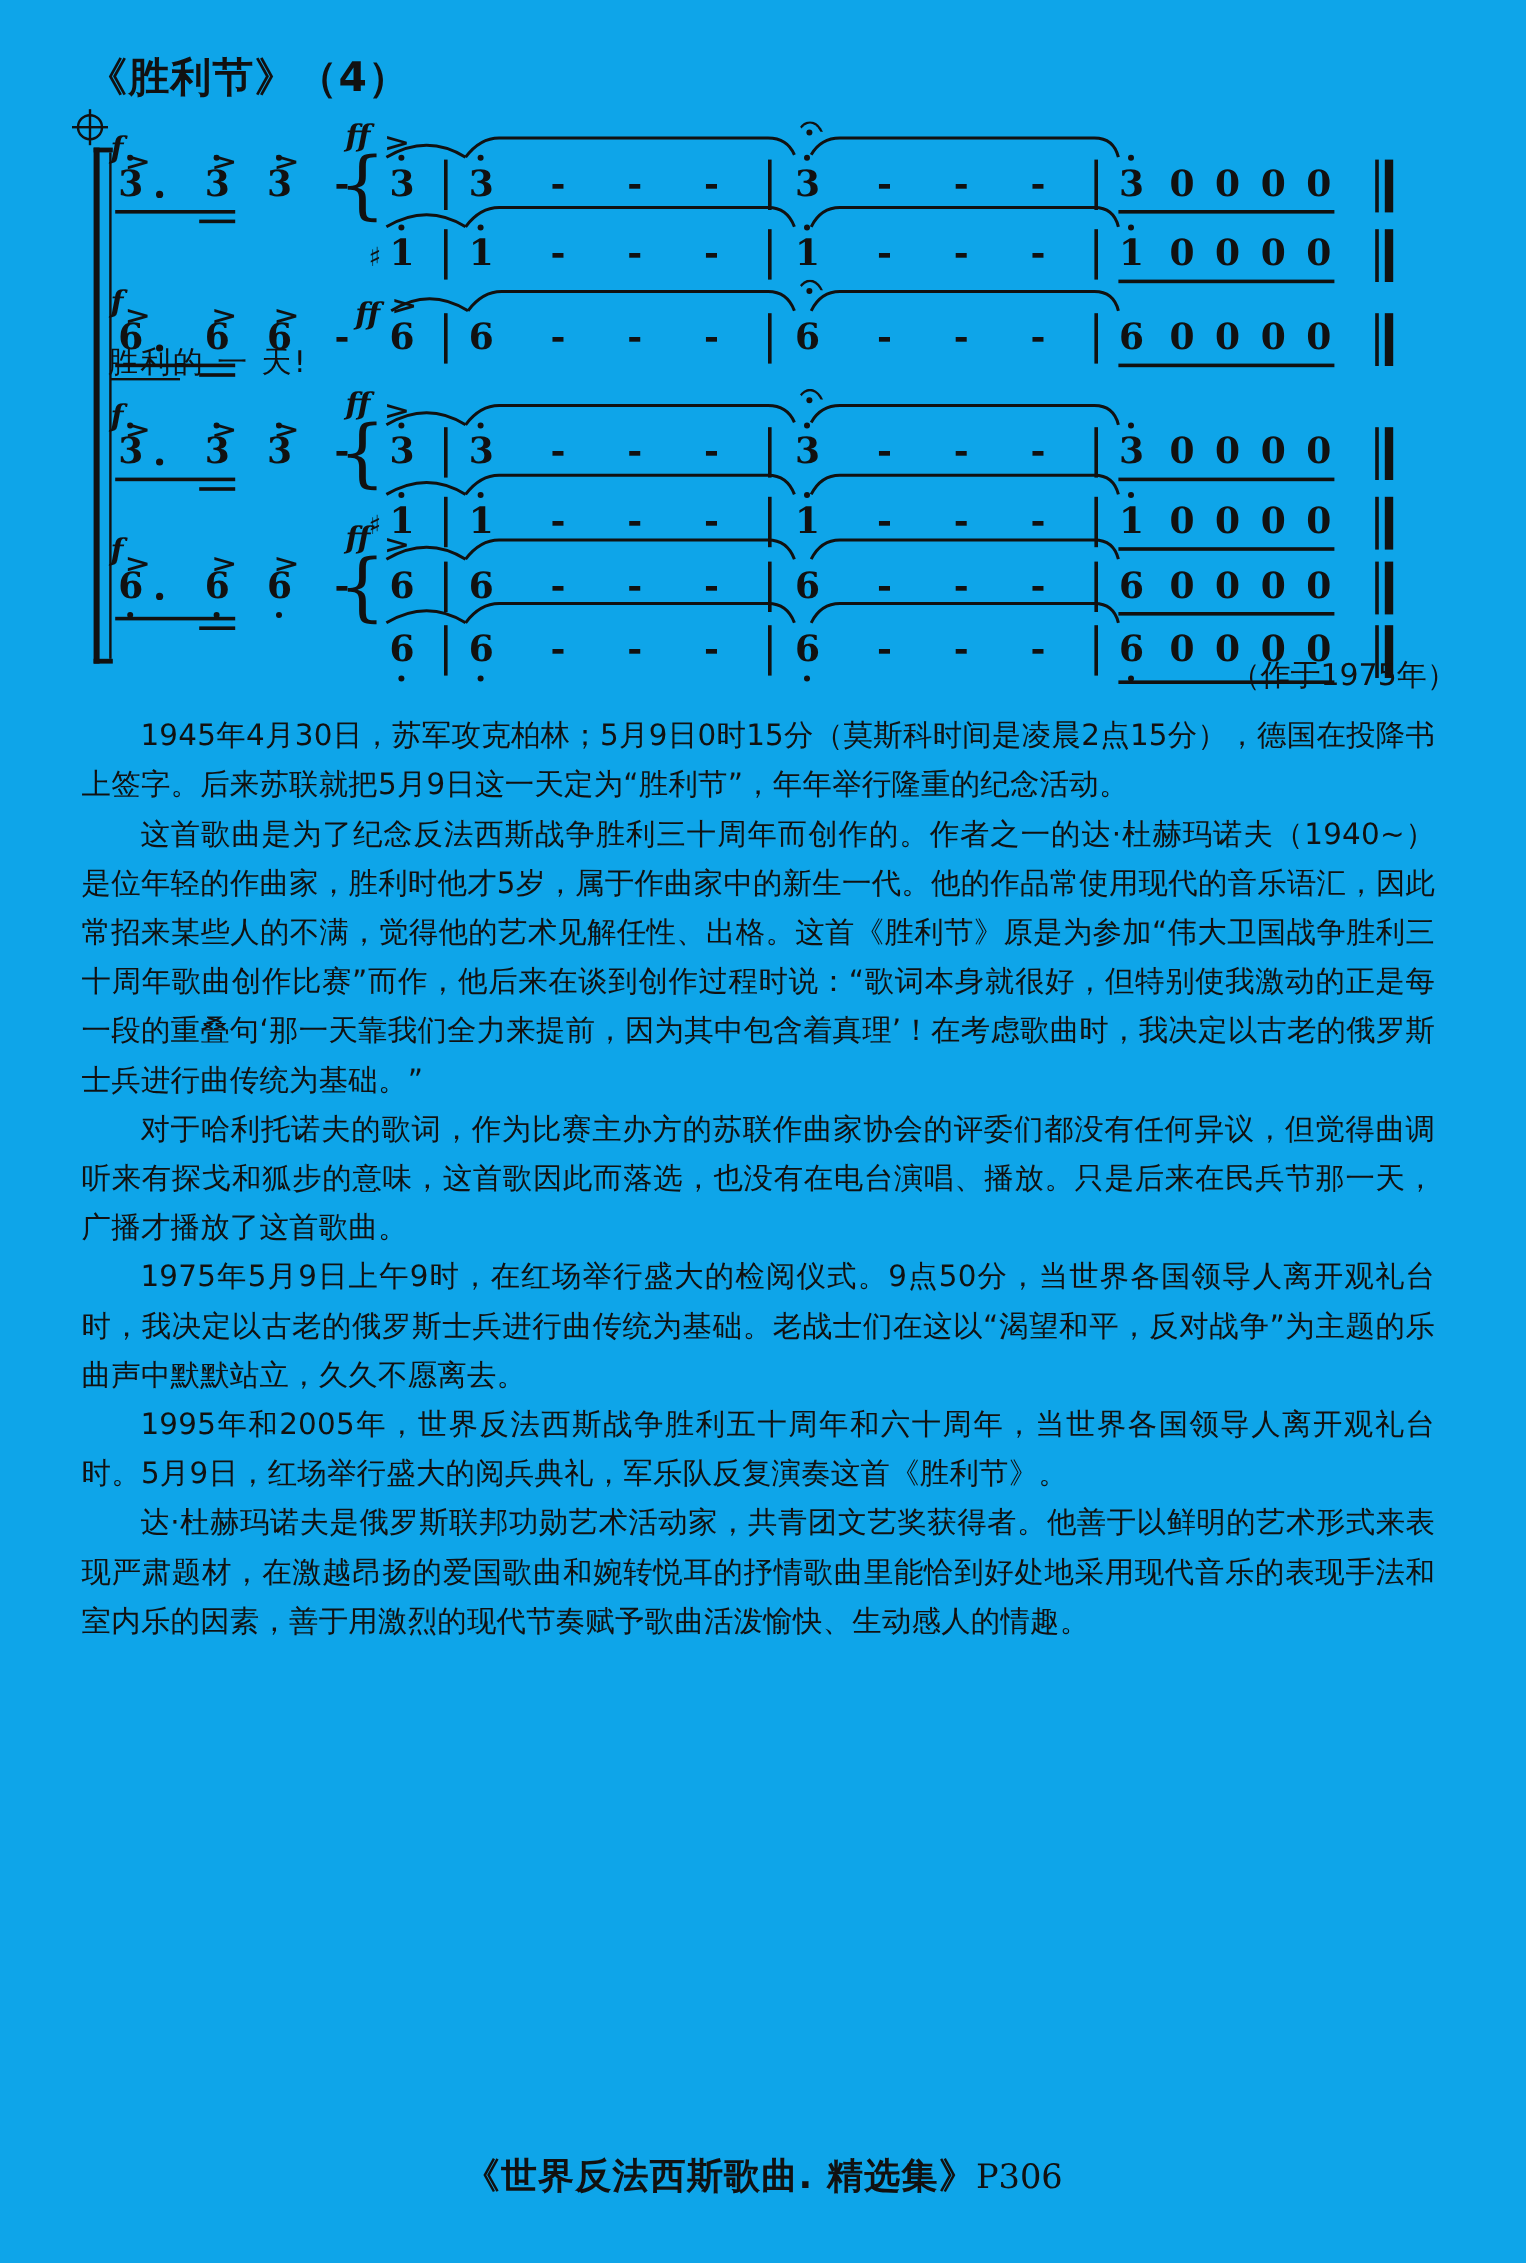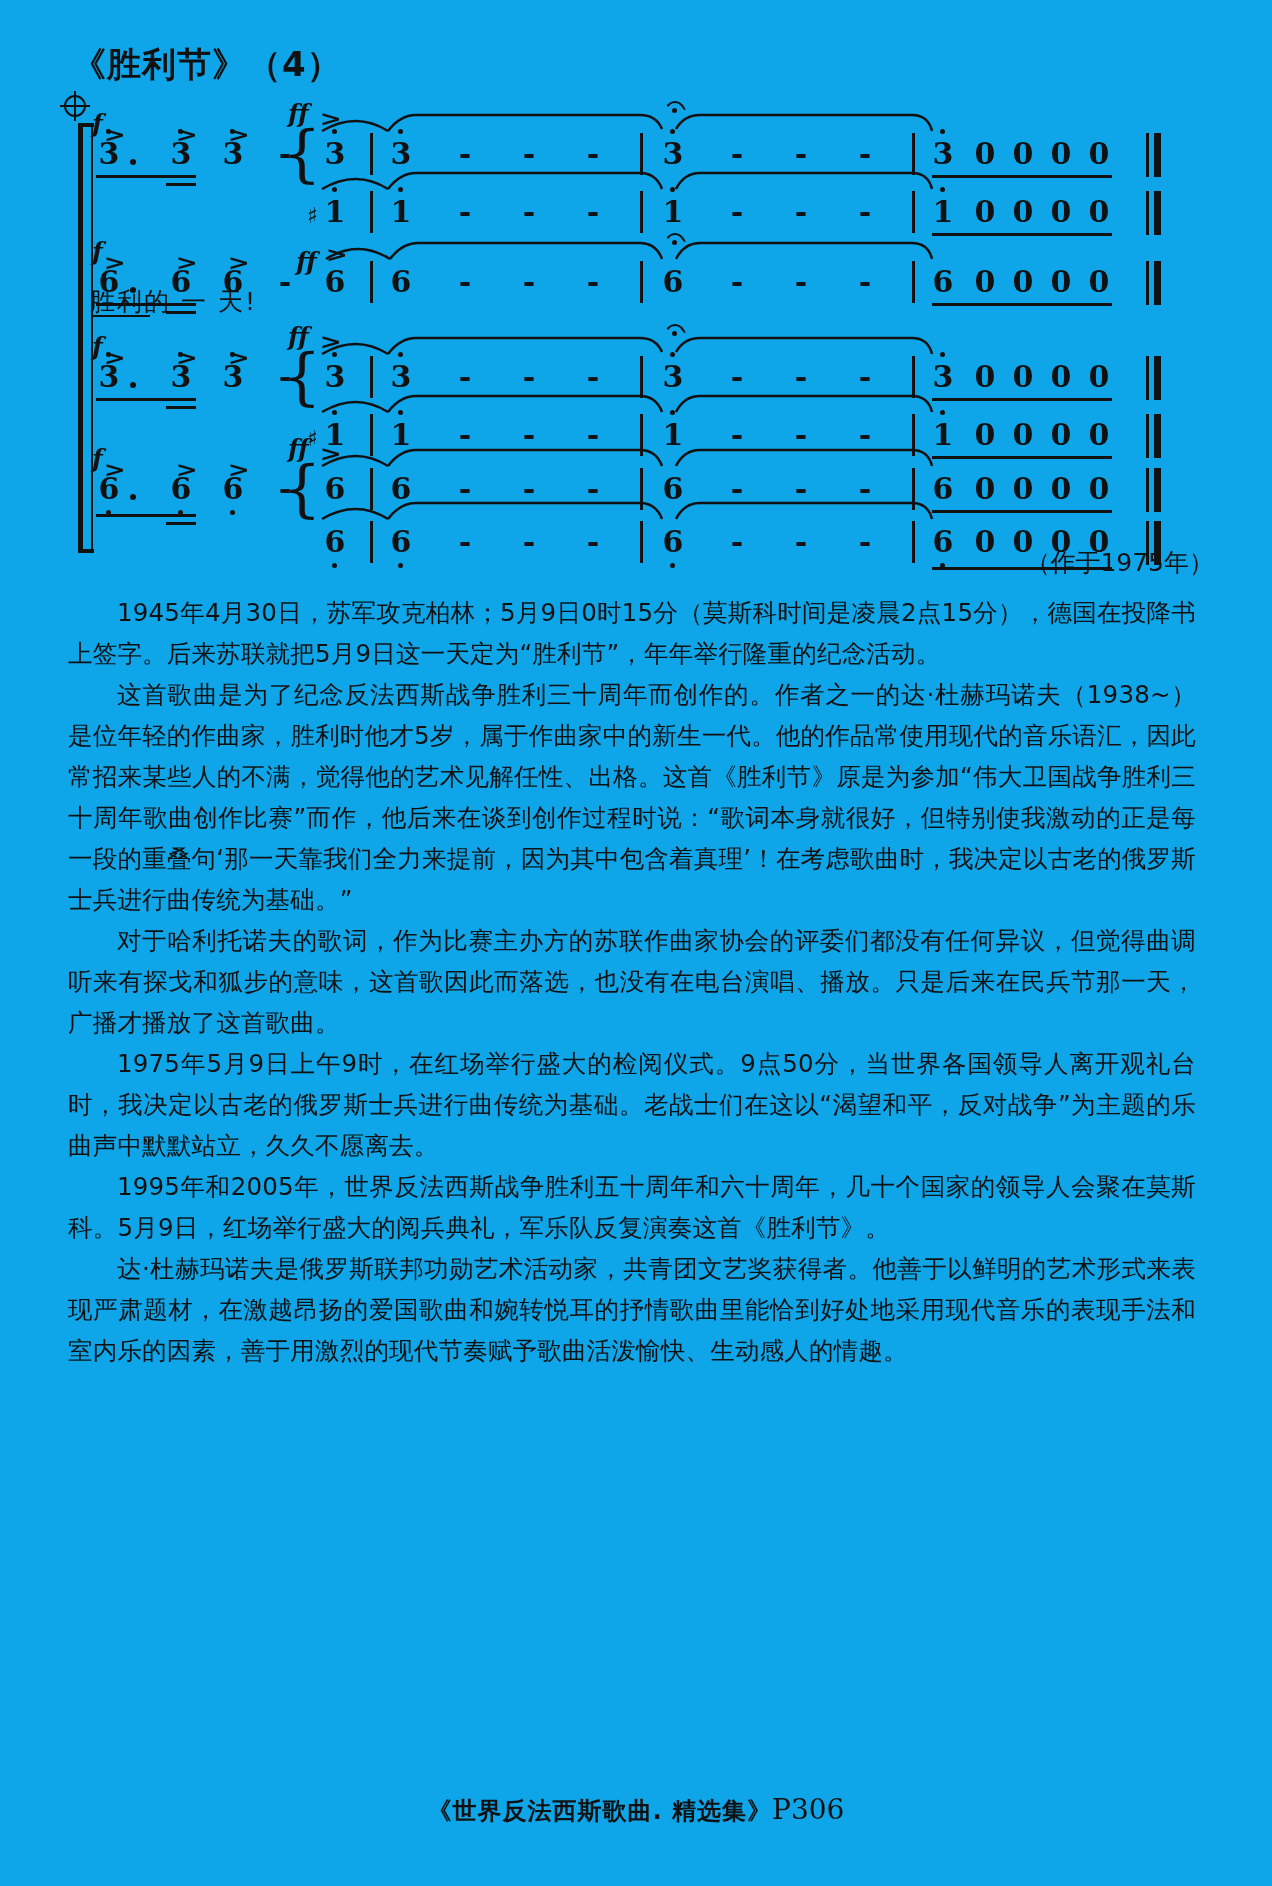--- a/index.html
+++ b/index.html
@@ -251,21 +251,21 @@
   
   .footer {
     position: absolute;
     left: 0;
     top: 1793px;
     width: 1272px;
     text-align: center;
   }
   .footer .src {
     font-family: "DejaVu Sans", "Liberation Sans", sans-serif;
-    font-size: 24px;
+    font-size: 30px;
     font-weight: bold;
     letter-spacing: 1px;
   }
   .footer .pg {
     font-family: "DejaVu Serif", "Liberation Serif", serif;
     font-size: 28px;
   }
 </style>
 </head>
 <body>
@@ -588,24 +588,24 @@
         <path d="M576,16 Q584,0 600,0 L812,0 Q828,0 832,16" fill="none" stroke="#111" stroke-width="2.5"></path>
       </svg>
     </div>
 
   </div>
 
   <div class="composed">（作于1975年）</div>
 
   <div class="body">
     <p>1945年4月30日，苏军攻克柏林；5月9日0时15分（莫斯科时间是凌晨2点15分），德国在投降书上签字。后来苏联就把5月9日这一天定为“胜利节”，年年举行隆重的纪念活动。</p>
-    <p>这首歌曲是为了纪念反法西斯战争胜利三十周年而创作的。作者之一的达·杜赫玛诺夫（1938~）是位年轻的作曲家，胜利时他才5岁，属于作曲家中的新生一代。他的作品常使用现代的音乐语汇，因此常招来某些人的不满，觉得他的艺术见解任性、出格。这首《胜利节》原是为参加“伟大卫国战争胜利三十周年歌曲创作比赛”而作，他后来在谈到创作过程时说：“歌词本身就很好，但特别使我激动的正是每一段的重叠句‘那一天靠我们全力来提前，因为其中包含着真理’！在考虑歌曲时，我决定以古老的俄罗斯士兵进行曲传统为基础。”</p>
+    <p>这首歌曲是为了纪念反法西斯战争胜利三十周年而创作的。作者之一的达·杜赫玛诺夫（1940~）是位年轻的作曲家，胜利时他才5岁，属于作曲家中的新生一代。他的作品常使用现代的音乐语汇，因此常招来某些人的不满，觉得他的艺术见解任性、出格。这首《胜利节》原是为参加“伟大卫国战争胜利三十周年歌曲创作比赛”而作，他后来在谈到创作过程时说：“歌词本身就很好，但特别使我激动的正是每一段的重叠句‘那一天靠我们全力来提前，因为其中包含着真理’！在考虑歌曲时，我决定以古老的俄罗斯士兵进行曲传统为基础。”</p>
     <p>对于哈利托诺夫的歌词，作为比赛主办方的苏联作曲家协会的评委们都没有任何异议，但觉得曲调听来有探戈和狐步的意味，这首歌因此而落选，也没有在电台演唱、播放。只是后来在民兵节那一天，广播才播放了这首歌曲。</p>
     <p>1975年5月9日上午9时，在红场举行盛大的检阅仪式。9点50分，当世界各国领导人离开观礼台时，我决定以古老的俄罗斯士兵进行曲传统为基础。老战士们在这以“渴望和平，反对战争”为主题的乐曲声中默默站立，久久不愿离去。</p>
-    <p>1995年和2005年，世界反法西斯战争胜利五十周年和六十周年，几十个国家的领导人会聚在莫斯科。5月9日，红场举行盛大的阅兵典礼，军乐队反复演奏这首《胜利节》。</p>
+    <p>1995年和2005年，世界反法西斯战争胜利五十周年和六十周年，当世界各国领导人离开观礼台时。5月9日，红场举行盛大的阅兵典礼，军乐队反复演奏这首《胜利节》。</p>
     <p>达·杜赫玛诺夫是俄罗斯联邦功勋艺术活动家，共青团文艺奖获得者。他善于以鲜明的艺术形式来表现严肃题材，在激越昂扬的爱国歌曲和婉转悦耳的抒情歌曲里能恰到好处地采用现代音乐的表现手法和室内乐的因素，善于用激烈的现代节奏赋予歌曲活泼愉快、生动感人的情趣。</p>
   </div>
 
   <div class="footer">
     <span class="src">《世界反法西斯歌曲. 精选集》</span><span class="pg">P306</span>
   </div>
 
 </div>
 
 </body></html>

